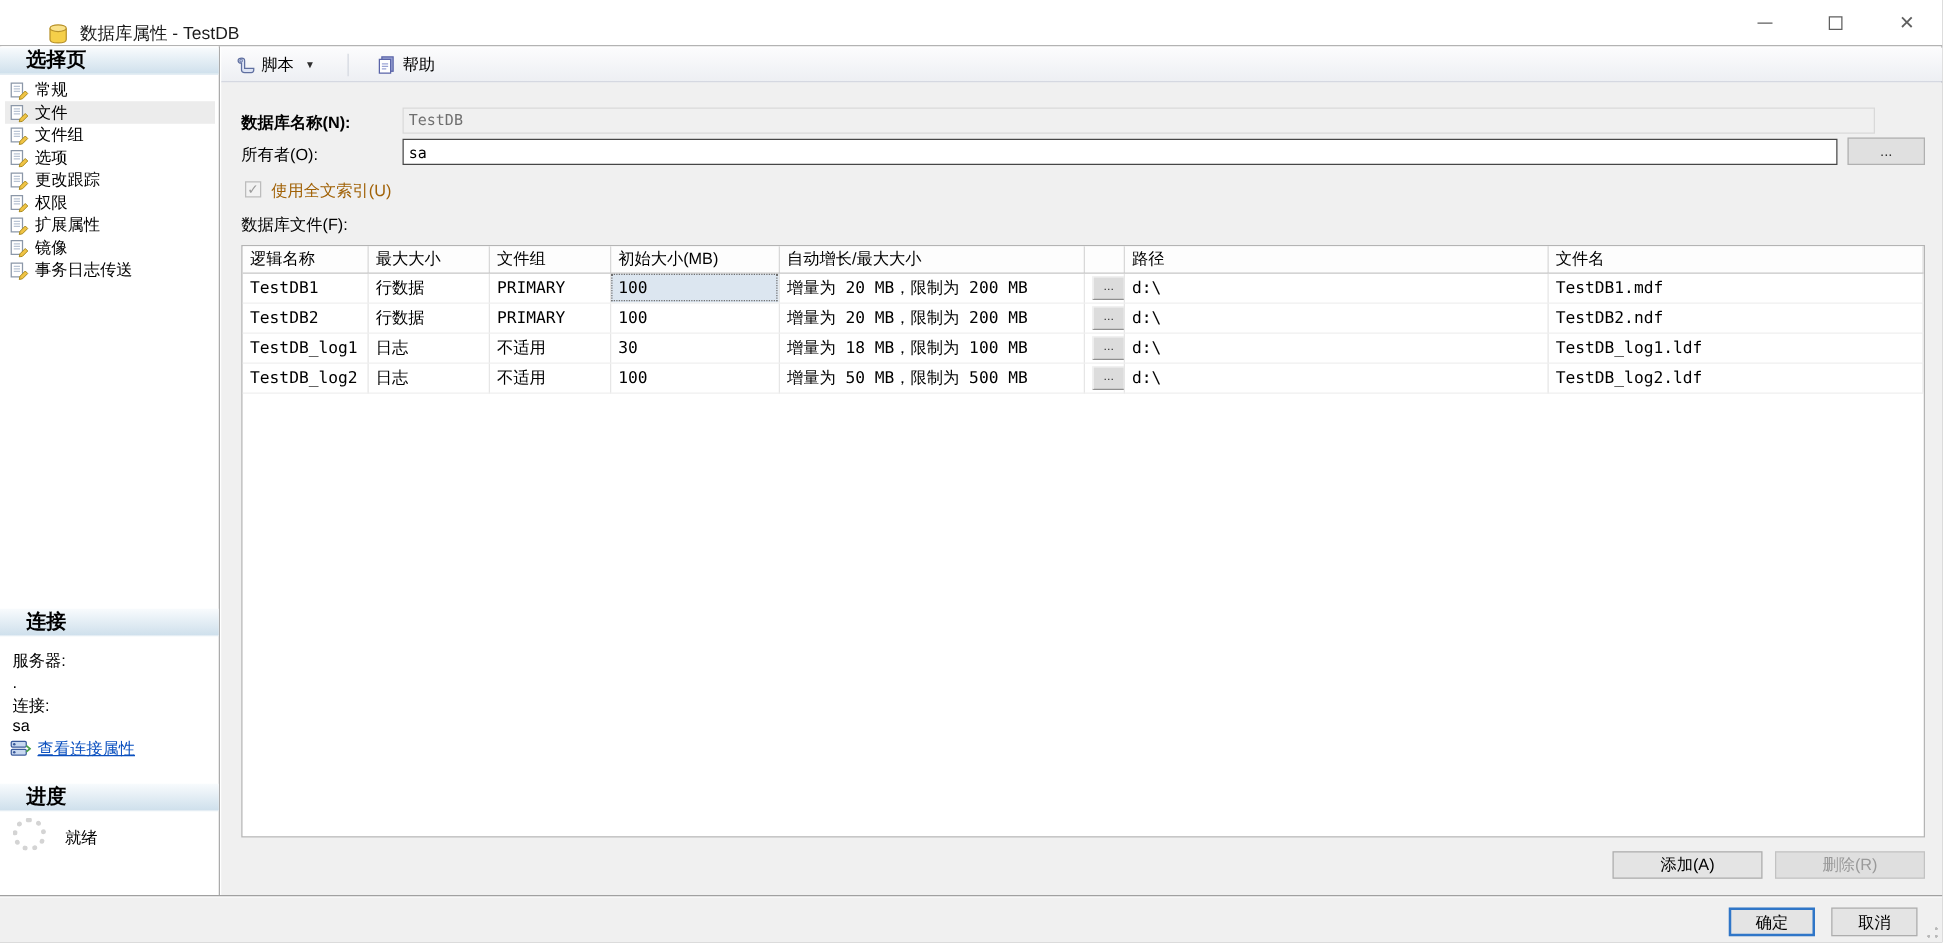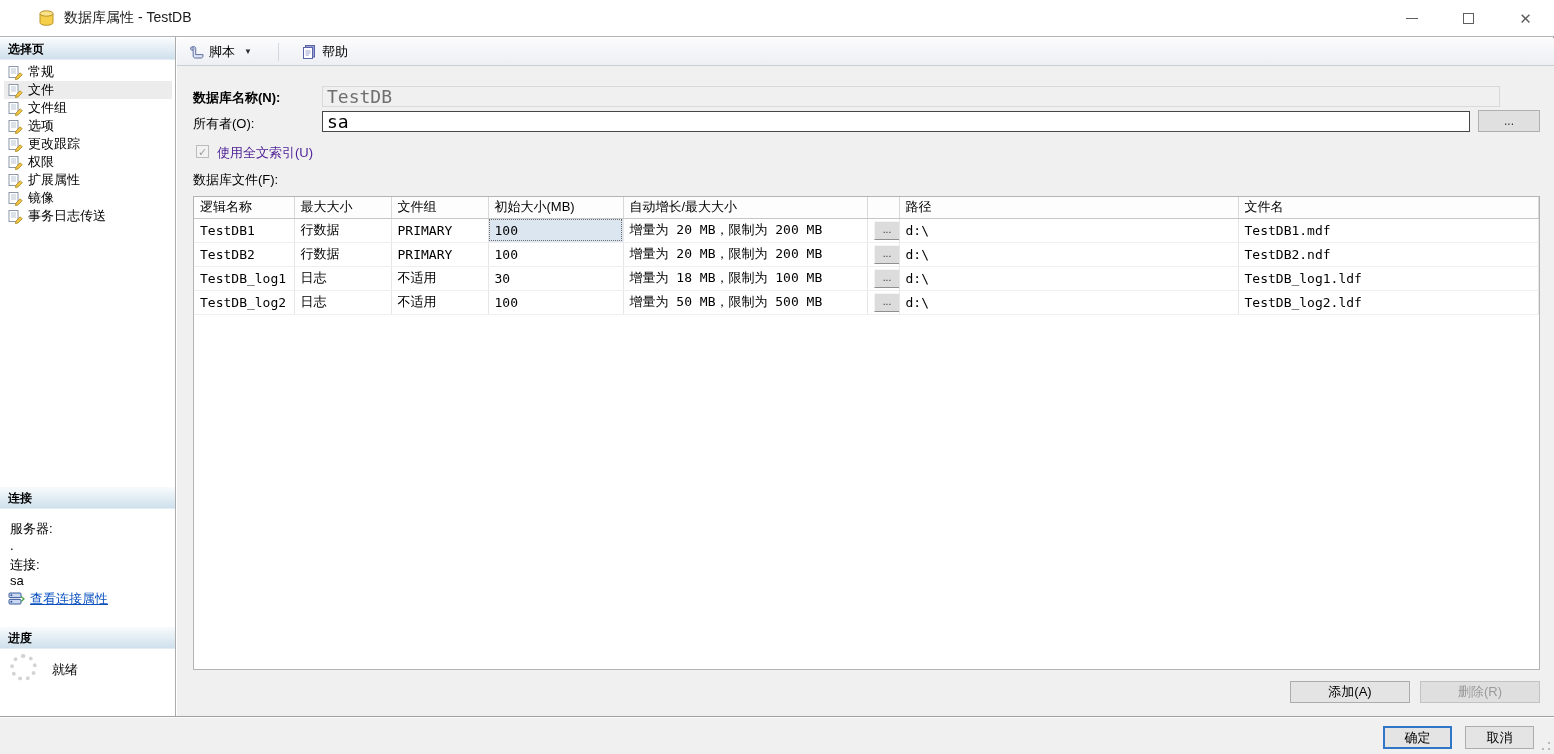--- a/index.html
+++ b/index.html
@@ -2,34 +2,34 @@
 <html><head>
 <meta charset="utf-8">
 <style>
   * { margin:0; padding:0; box-sizing:border-box; }
   body { font-family:"Liberation Sans","DejaVu Sans",sans-serif; background:#d0d0d0; }
   .win { position:relative; width:1554px; height:754px; background:#ffffff; overflow:hidden;
          box-shadow: inset 0 0 0 1px #9b9b9b; font-size:13px; color:#000; }
 
   
   .titlebar { position:absolute; left:0; top:0; width:1554px; height:37px; background:#ffffff;
-              border-bottom:1px solid #b3b3b3; display:flex; align-items:center; }
+              border-bottom:1px solid #b3b3b3; display:flex; align-items:flex-end; }
   .title-icon { margin-left:38px; width:17px; height:18px; flex:0 0 auto; }
   .title-text { margin-left:9px; font-size:14px; color:#1b1b1b; }
   .cap-btns { position:absolute; right:0; top:0; height:36px; display:flex; }
   .cap-btn { width:57px; height:36px; display:flex; align-items:center; justify-content:center; cursor:default; }
   .glyph-min { width:12px; height:1px; background:#5f5f5f; }
   .glyph-max { width:11px; height:11px; border:1px solid #5f5f5f; }
   .glyph-close { font-size:15px; color:#5f5f5f; line-height:1; }
 
   
   .sidebar { position:absolute; left:0; top:37px; width:176px; height:679px; background:#ffffff;
              border-right:1px solid #ababab; }
   .section-header { position:absolute; left:0; width:175px; height:22px; line-height:22px;
-                    padding-left:8px; font-weight:bold; font-size:12px;
+                    padding-left:21px; font-weight:bold; font-size:16px;
                     background:linear-gradient(#f8fbfd,#cfe0ec); border-bottom:1px solid #e4edf4; }
   .page-item { position:absolute; left:4px; width:168px; height:18px; display:flex; align-items:center;
                gap:5px; padding-left:4px; cursor:default; }
   .page-item.selected { background:#ececec; }
   .page-item span { font-size:13px; white-space:nowrap; }
   .page-ico { flex:0 0 auto; }
   .conn-line { position:absolute; left:10px; font-size:13px; white-space:nowrap; }
   .conn-link-row { position:absolute; left:8px; display:flex; align-items:center; gap:5px; }
   .conn-link { color:#0b50bf; text-decoration:underline; font-size:13px; cursor:pointer; }
   .spinner { position:absolute; left:10px; width:27px; height:27px; border:4px dotted #d4d4d4; border-radius:50%; }
@@ -40,29 +40,29 @@
              background:linear-gradient(#fcfcfd,#edeff3); border-bottom:1px solid #c9cdd8;
              display:flex; align-items:center; padding-left:8px; gap:15px; }
   .tool-label { font-size:13px; }
   .dd-arrow { font-size:8px; color:#2e2e2e; margin:0 4px; }
   .tool-sep { width:1px; height:18px; background:#d4d7e0; margin:0 4px; }
   .tool-btn { display:flex; align-items:center; gap:5px; height:24px; padding:0 3px; cursor:default; }
 
   
   .content-bg { position:absolute; left:177px; top:66px; width:1377px; height:650px; background:#f0f0f0; }
   .form-label { position:absolute; font-size:13px; white-space:nowrap; }
-  .field { position:absolute; height:21px; font-size:18px; padding:0 4px;
+  .field { position:absolute; height:21px; font-size:12px; padding:0 4px;
            font-family:"DejaVu Sans Mono","Liberation Mono",monospace; }
   .field-disabled { background:#f0f0f0; border:1px solid #d9d9d9; color:#6f6f6f; line-height:19px; }
   input.field-owner { background:#ffffff; border:1px solid #464646; color:#000; outline:none; }
   .browse-big { position:absolute; width:62px; height:22px; background:#e0e0e0; border:1px solid #b0b0b0;
                 font-size:12px; color:#333; text-align:center; line-height:18px; cursor:default; }
   .chk { position:absolute; width:13px; height:13px; border:1px solid #bcbcbc; background:#f2f2f2;
          color:#9b9b9b; font-size:11px; line-height:12px; text-align:center; }
-  .chk-label { position:absolute; color:#4c1d95; font-size:13px; }
+  .chk-label { position:absolute; color:#a16207; font-size:13px; }
 
   
   .grid-wrap { position:absolute; left:193px; top:196px; width:1347px; height:474px;
                background:#ffffff; border:1px solid #b4b4b4; overflow:hidden; }
   table.grid { border-collapse:collapse; table-layout:fixed; width:1345px; }
   table.grid th { height:21px; font-weight:normal; text-align:left; padding-left:6px; font-size:13px;
                   background:#fdfdfd; border-right:1px solid #d8d8d8; border-bottom:1px solid #c6c6c6;
                   white-space:nowrap; overflow:hidden; }
   table.grid td { height:24px; padding-left:6px; font-size:13px;
                   font-family:"DejaVu Sans Mono","Liberation Mono",monospace;

